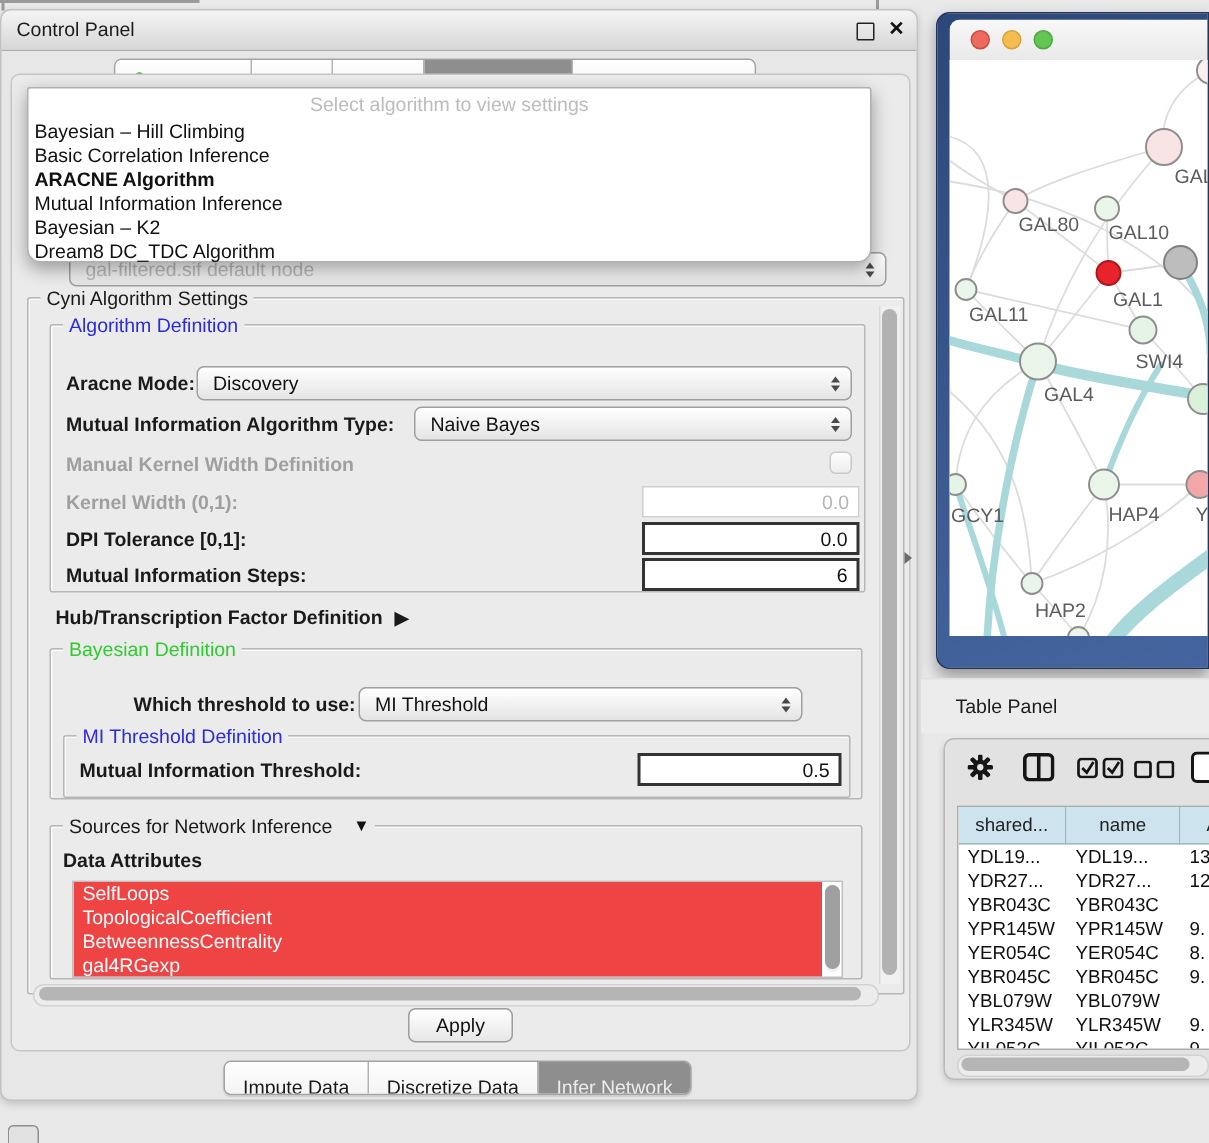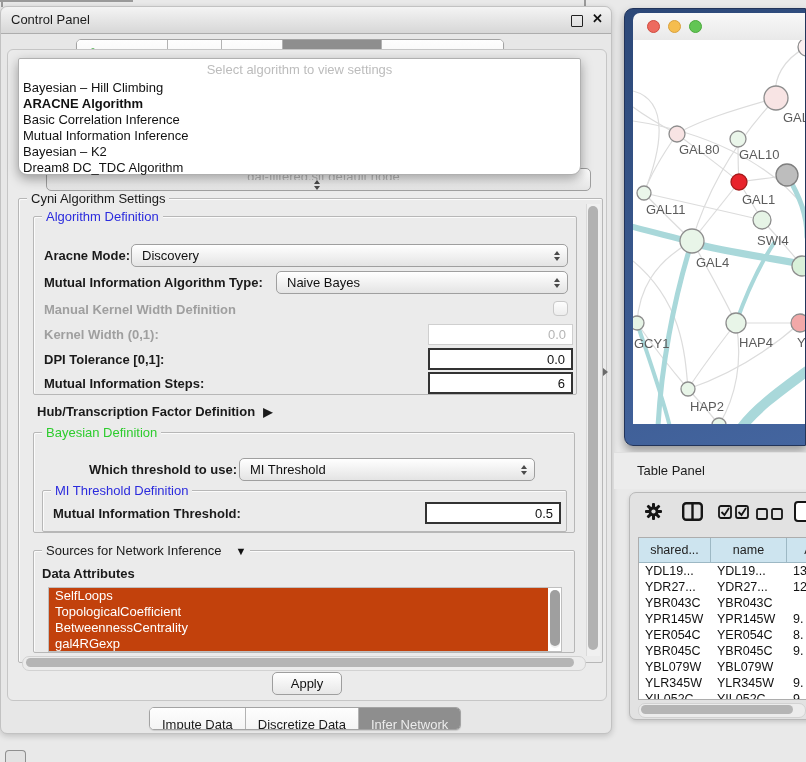--- a/index.html
+++ b/index.html
@@ -84,21 +84,21 @@
   .hub-row{position:absolute;display:flex;align-items:center;gap:8px;font-size:13px;
      font-weight:bold;color:#1a1a1a;}
   .hub-arrow{font-size:12px;}
 
   .src-title{display:flex;align-items:center;gap:14px;}
   .src-arrow{font-size:11px;color:#111;}
 
   
   .listbox{position:absolute;background:#fff;border:1px solid #bfbfbf;box-sizing:border-box;overflow:hidden;}
   .listbox .litem{height:16px;line-height:16px;padding-left:6px;font-size:13px;color:#fff;
-     background:#c2410c;width:calc(100% - 13px);box-sizing:border-box;}
+     background:#ef4444;width:calc(100% - 13px);box-sizing:border-box;}
   .list-vscroll{position:absolute;right:1px;top:2px;width:10px;height:58px;
      background:#f0f0f0;border-radius:5px;}
   .list-vscroll .thumb{position:absolute;left:0;top:0;width:10px;height:56px;
      background:#9f9f9f;border-radius:5px;}
 
   
   .vscroll{position:absolute;background:#f0f0f0;border-left:1px solid #dadada;}
   .vscroll .thumb{position:absolute;left:1px;width:10px;background:#b2b2b2;border-radius:5px;}
   .hscroll{position:absolute;background:#ececec;border:1px solid #d2d2d2;border-radius:7px;}
   .hscroll .thumb{position:absolute;top:1px;height:9px;background:#b5b5b5;border-radius:5px;}
@@ -289,33 +289,33 @@
         <span>Impute Data</span>
       </div>
       <div class="seg">
         <span>Discretize Data</span>
       </div>
       <div class="seg selected">
         <span>Infer Network</span>
       </div>
     </div>
 
-    <div class="combo sliver" style="left:45px;top:161px;width:545px;height:23px;flex-direction:column;">
+    <div class="combo sliver" style="left:45px;top:161px;width:545px;height:23px;">
       <span class="val">gal-filtered.sif default node</span>
       <span class="arrows">
           <span class="tri-up"></span>
           <span class="tri-down"></span>
         </span>
     </div>
 
     <div class="popup">
       <div class="prompt">Select algorithm to view settings</div>
       <div class="item">Bayesian – Hill Climbing</div>
+      <div class="item">Basic Correlation Inference</div>
       <div class="item bold">ARACNE Algorithm</div>
-      <div class="item">Basic Correlation Inference</div>
       <div class="item">Mutual Information Inference</div>
       <div class="item">Bayesian – K2</div>
       <div class="item">Dream8 DC_TDC Algorithm</div>
     </div>
   </div>
 
   <div class="split-arrow"></div>
 
   <div id="network-window">
     <div class="nw-titlebar">

